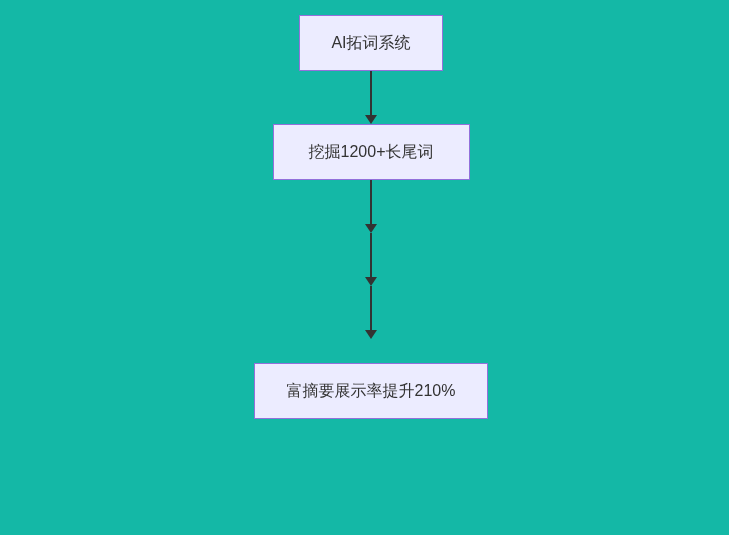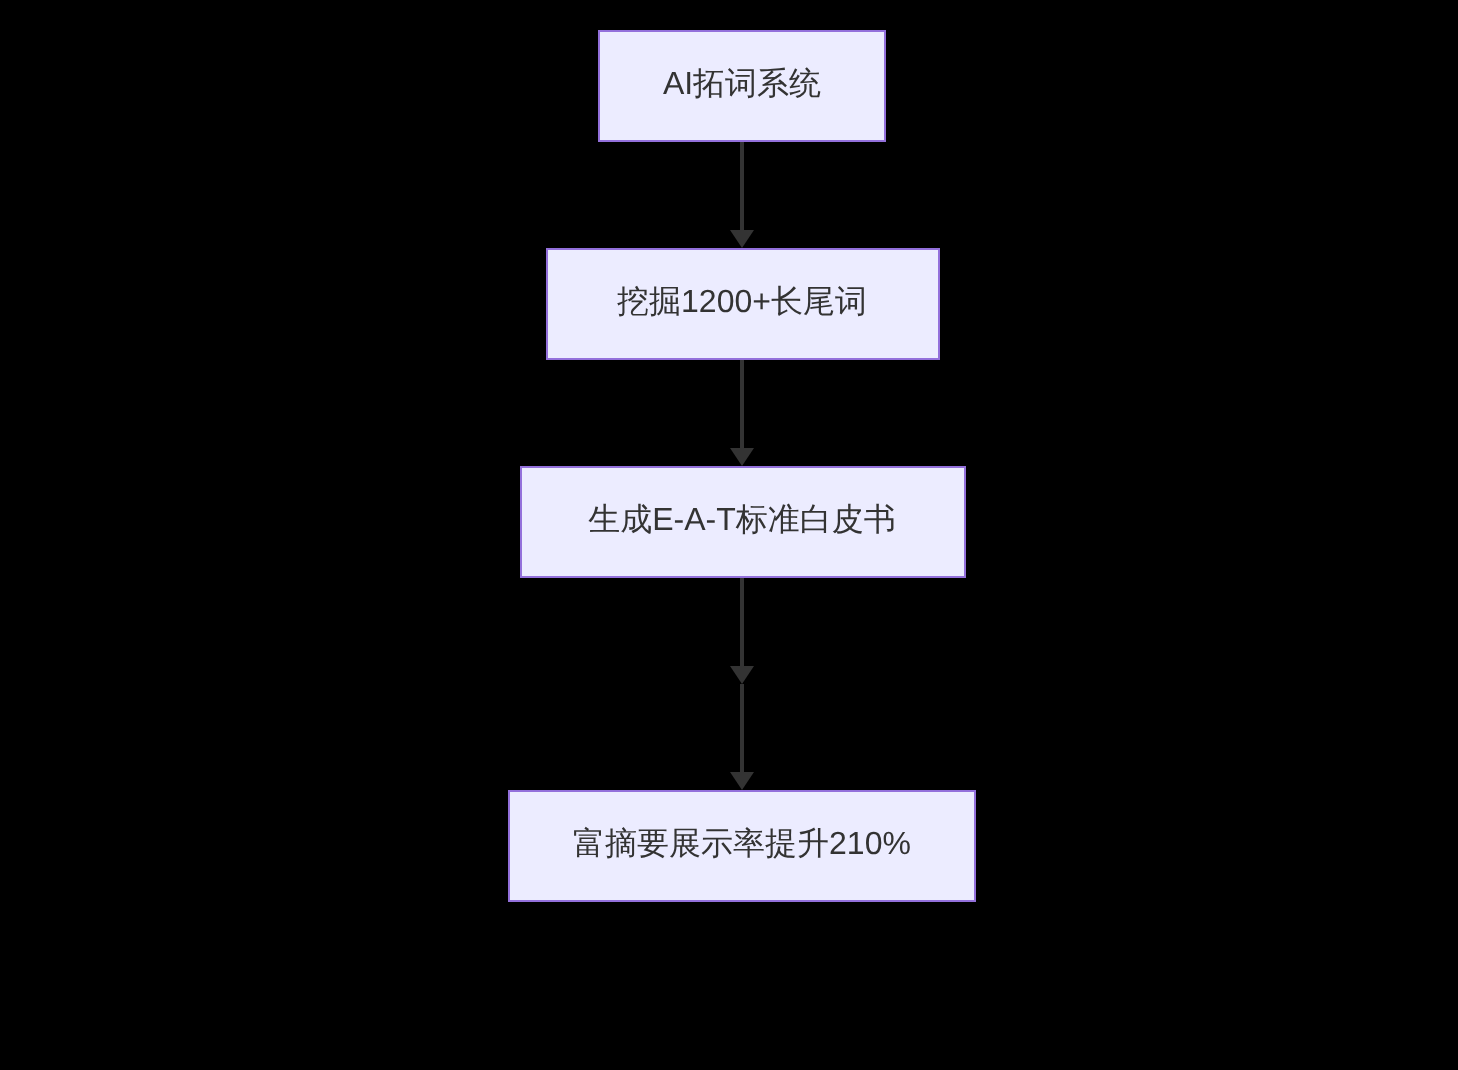--- a/index.html
+++ b/index.html
@@ -5,21 +5,21 @@
   html, body {
     margin: 0;
     padding: 0;
     background: #f9f9f9;
     font-family: "Liberation Sans", "DejaVu Sans", sans-serif;
   }
   .canvas {
     position: relative;
     width: 729px;
     height: 535px;
-    background: #000000;
+    background: #14b8a6;
     overflow: hidden;
   }
   .flow {
     position: absolute;
     left: 371px;
     top: 15px;
     transform: translateX(-50%);
     display: flex;
     flex-direction: column;
     align-items: center;
@@ -35,21 +35,21 @@
     color: #333333;
     font-size: 16px;
     line-height: 1;
     white-space: nowrap;
     flex-shrink: 0;
   }
   .node.w0 { width: 144px; }
   .node.w1 { width: 197px; }
   .node.w2 { width: 223px; }
   .node.w3 { width: 217px; }
-  .node.w4 { width: 234px; }
+  .node.w4 { width: 234px; margin-top: 24px; }
   .edge {
     height: 53px;
     display: flex;
     flex-direction: column;
     align-items: center;
     flex-shrink: 0;
   }
   .edge-line {
     width: 2px;
     flex: 1;
@@ -80,23 +80,20 @@
 
     <div class="node w1">
       <span>挖掘1200+长尾词</span>
     </div>
 
     <div class="edge">
       <div class="edge-line"></div>
       <div class="edge-head"></div>
     </div>
 
-    <div class="node w2">
-      <span>生成E-A-T标准白皮书</span>
-    </div>
 
     <div class="edge">
       <div class="edge-line"></div>
       <div class="edge-head"></div>
     </div>
 
 
     <div class="edge">
       <div class="edge-line"></div>
       <div class="edge-head"></div>

